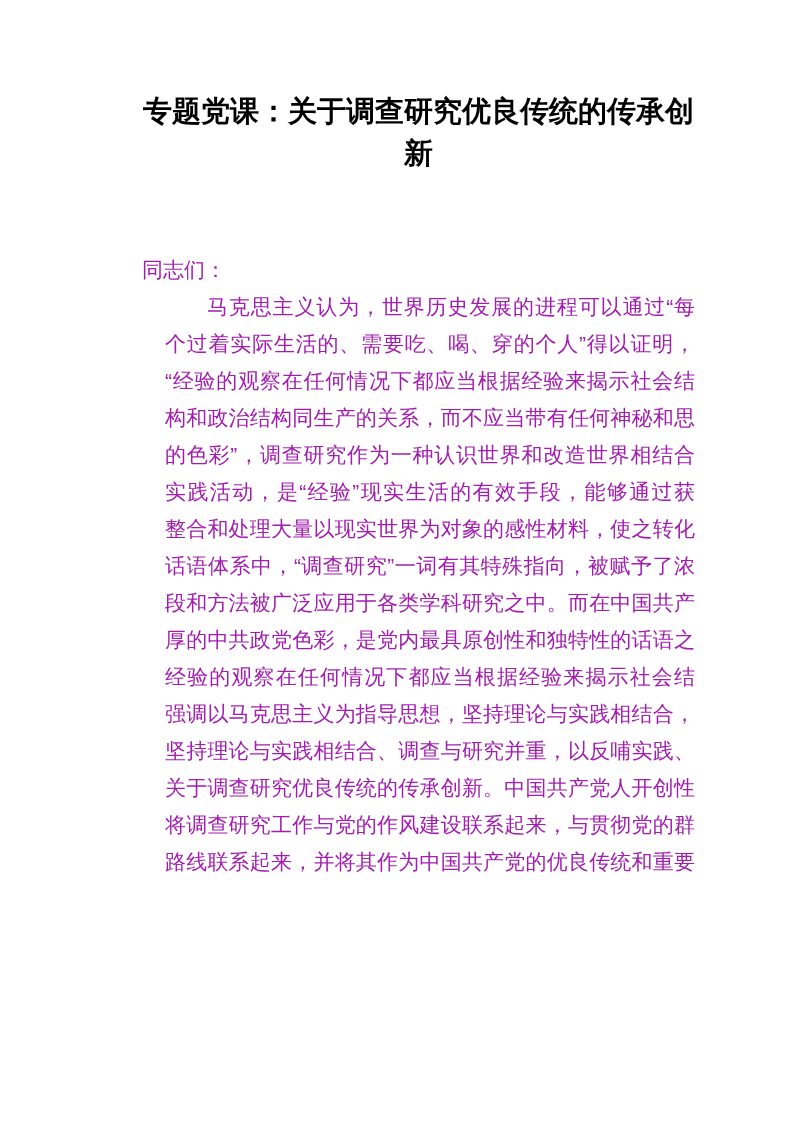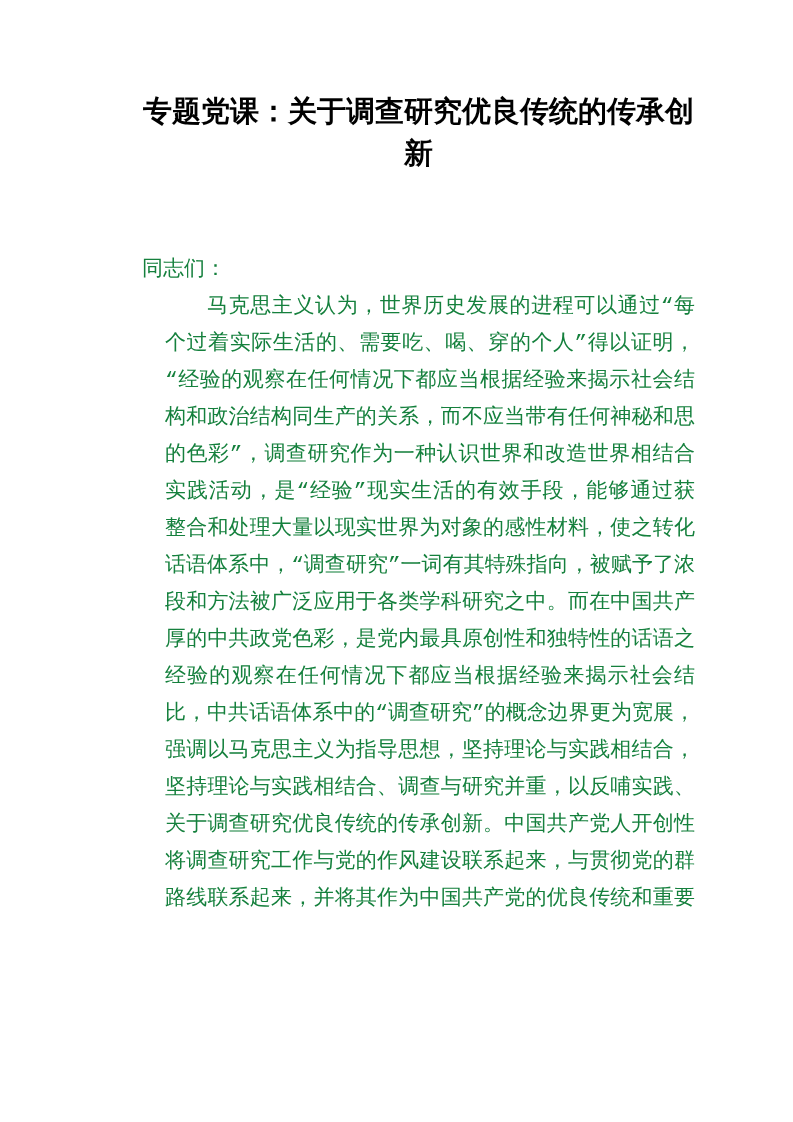--- a/index.html
+++ b/index.html
@@ -18,23 +18,23 @@
     width: 562px;
     font-family: "Liberation Sans", sans-serif;
     font-weight: 700;
     font-size: 29px;
     line-height: 42px;
     text-align: center;
     color: #000000;
   }
   .doc-body {
     margin: 77px 120px 0 120px;
-    font-family: Liberation Mono, monospace;
+    font-family: Liberation Sans, sans-serif;
     font-size: 21px;
-    color: #15803d;
+    color: #a21caf;
   }
   .doc-line {
     line-height: 37px;
     text-align: justify;
     text-align-last: justify;
     height: 37px;
     overflow: hidden;
     margin-left: 23px;
   }
   .doc-salutation {
@@ -63,21 +63,20 @@
       <div class="doc-line">个过着实际生活的、需要吃、喝、穿的个人”得以证明，而</div>
       <div class="doc-line">“经验的观察在任何情况下都应当根据经验来揭示社会结</div>
       <div class="doc-line">构和政治结构同生产的关系，而不应当带有任何神秘和思辨</div>
       <div class="doc-line">的色彩”，调查研究作为一种认识世界和改造世界相结合的</div>
       <div class="doc-line">实践活动，是“经验”现实生活的有效手段，能够通过获得、</div>
       <div class="doc-line">整合和处理大量以现实世界为对象的感性材料，使之转化为</div>
       <div class="doc-line">话语体系中，“调查研究”一词有其特殊指向，被赋予了浓</div>
       <div class="doc-line">段和方法被广泛应用于各类学科研究之中。而在中国共产党</div>
       <div class="doc-line">厚的中共政党色彩，是党内最具原创性和独特性的话语之一。</div>
       <div class="doc-line">经验的观察在任何情况下都应当根据经验来揭示社会结</div>
-      <div class="doc-line">比，中共话语体系中的“调查研究”的概念边界更为宽展，</div>
       <div class="doc-line">强调以马克思主义为指导思想，坚持理论与实践相结合，</div>
       <div class="doc-line">坚持理论与实践相结合、调查与研究并重，以反哺实践、解</div>
       <div class="doc-line">关于调查研究优良传统的传承创新。中国共产党人开创性地</div>
       <div class="doc-line">将调查研究工作与党的作风建设联系起来，与贯彻党的群众</div>
       <div class="doc-line">路线联系起来，并将其作为中国共产党的优良传统和重要传</div>
     </div>
 
   </div>
 </div>
 

